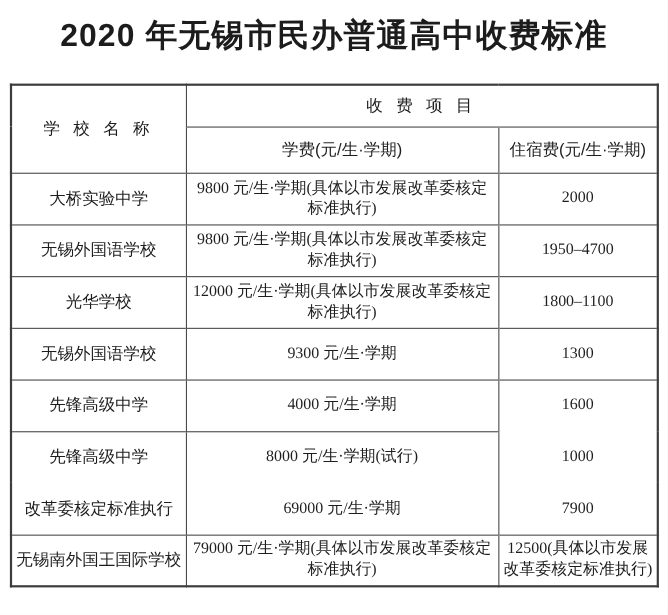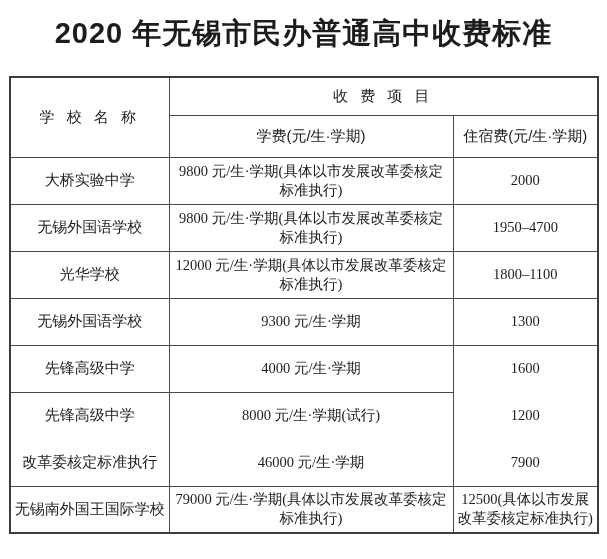--- a/index.html
+++ b/index.html
@@ -120,26 +120,26 @@
 
     <tr class="drow">
       <td class="school">先锋高级中学</td>
       <td class="val">4000 元/生·学期</td>
       <td class="val">1600</td>
     </tr>
 
     <tr class="drow">
       <td class="school">先锋高级中学</td>
       <td class="val">8000 元/生·学期(试行)</td>
-      <td class="val bt-none">1200</td>
+      <td class="val bt-none">1000</td>
     </tr>
 
     <tr class="drow">
       <td class="school bt-none">改革委核定标准执行</td>
-      <td class="val bt-none">46000 元/生·学期</td>
+      <td class="val bt-none">69000 元/生·学期</td>
       <td class="val bt-none">7900</td>
     </tr>
 
     <tr class="drow">
       <td class="school">无锡南外国王国际学校</td>
       <td class="val">79000 元/生·学期(具体以市发展改革委核定
 标准执行)</td>
       <td class="val">12500(具体以市发展
 改革委核定标准执行)</td>
     </tr>

